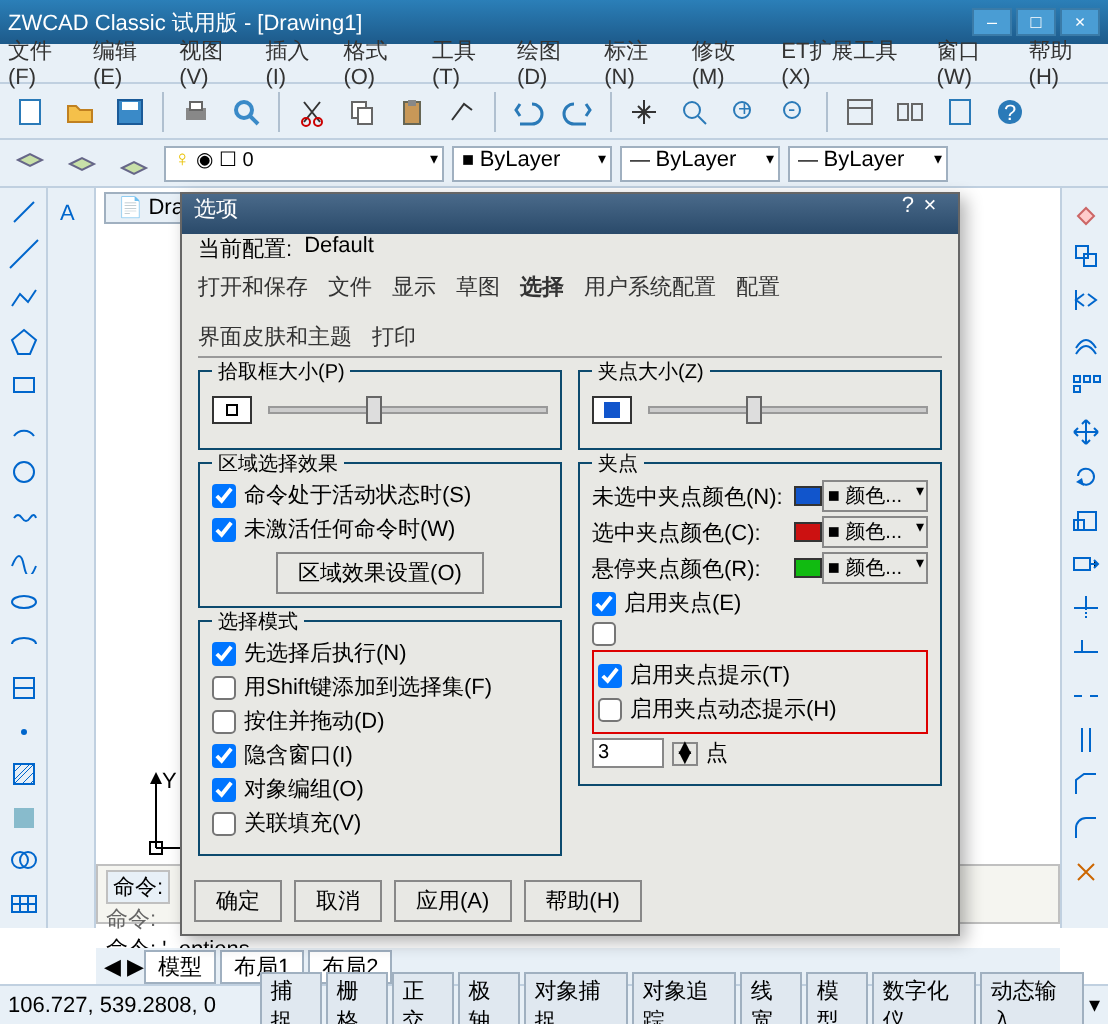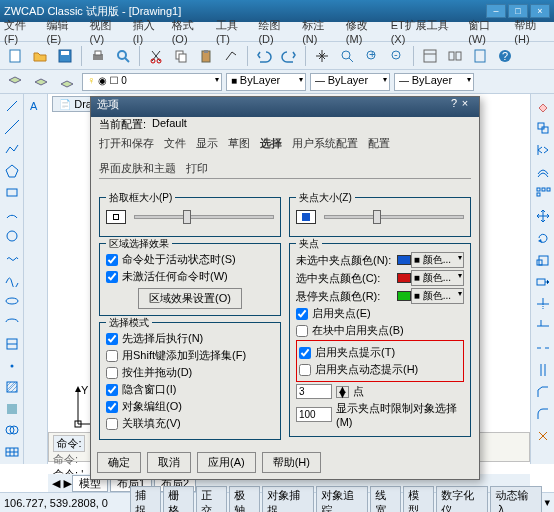--- a/index.html
+++ b/index.html
@@ -32,21 +32,21 @@
 .tabstrip{position:absolute;bottom:20px;left:48px;right:24px;height:18px;background:#e8f0f7;display:flex;align-items:center;font-size:10px;padding:0 4px}
 .tabstrip .t{border:1px solid #a0b0c0;padding:0 6px;margin-right:2px;background:#fff}
 
 .dialog{position:absolute;top:96px;left:90px;width:390px;background:#e8e8e4;border:1px solid #666;box-shadow:3px 3px 8px rgba(0,0,0,0.3)}
 .dlg-title{background:linear-gradient(#4a6a8a,#2a4a6a);color:#fff;height:20px;display:flex;align-items:flex-start;padding:0 6px}
 .dlg-title .t{flex:1}
 .dlg-title .x{width:16px;text-align:center}
 .dlg-body{padding:0 8px}
 .dlg-row1{display:flex;margin-bottom:4px}
 .dlg-row1 .c{flex:1;display:flex;gap:6px}
-.dlg-tabs{display:flex;gap:10px;border-bottom:1px solid #999;padding-bottom:2px;margin-bottom:18px;flex-wrap:wrap}
+.dlg-tabs{display:flex;gap:10px;border-bottom:1px solid #999;padding-bottom:2px;margin-bottom:6px;flex-wrap:wrap}
 .dlg-tabs span{color:#333}
 .dlg-tabs .active{font-weight:bold}
 .dlg-cols{display:flex;gap:8px}
 .dlg-col{flex:1}
 .grp{border:1px solid #0c4a6e;padding:6px;margin-bottom:6px;position:relative}
 .grp-title{position:absolute;top:-7px;left:6px;background:#e8e8e4;padding:0 3px;font-size:10px}
 .slider-row{display:flex;align-items:center;gap:8px;margin:6px 0}
 .swatch{width:20px;height:14px;border:1px solid #333;display:inline-block}
 .slider{flex:1;height:4px;background:#ccc;position:relative;border:1px solid #999}
 .slider .thumb{position:absolute;width:8px;height:14px;background:#ddd;border:1px solid #666;top:-6px;left:35%}
@@ -574,44 +574,39 @@
               <span class="lbl">悬停夹点颜色(R):</span>
               <span class="csw" style="background:#1b1"></span>
               <span class="cdd">■ 颜色...</span>
             </div>
           <label class="chk">
               <input type="checkbox" checked="" style="">
               <span>启用夹点(E)</span>
             </label>
           <label class="chk">
               <input type="checkbox" style="">
-              <span>在块中启用夹点(B)</span>
             </label>
           <div class="redbox">
             <label class="chk">
                 <input type="checkbox" checked="" style="">
                 <span>启用夹点提示(T)</span>
               </label>
             <label class="chk">
                 <input type="checkbox" style="">
                 <span>启用夹点动态提示(H)</span>
               </label>
           </div>
           <div class="num-row">
               <input value="3" style="">
               <span class="spin">
                 <span>▲</span>
                 <span>▼</span>
               </span>
               <span>点</span>
             </div>
-          <div class="num-row">
-              <input value="100" style="">
-              <span>显示夹点时限制对象选择(M)</span>
-            </div>
         </div>
       </div>
     </div>
   </div>
   <div class="dlg-btns">
     <button class="btn">确定</button>
     <button class="btn">取消</button>
     <button class="btn">应用(A)</button>
     <button class="btn">帮助(H)</button>
   </div>

